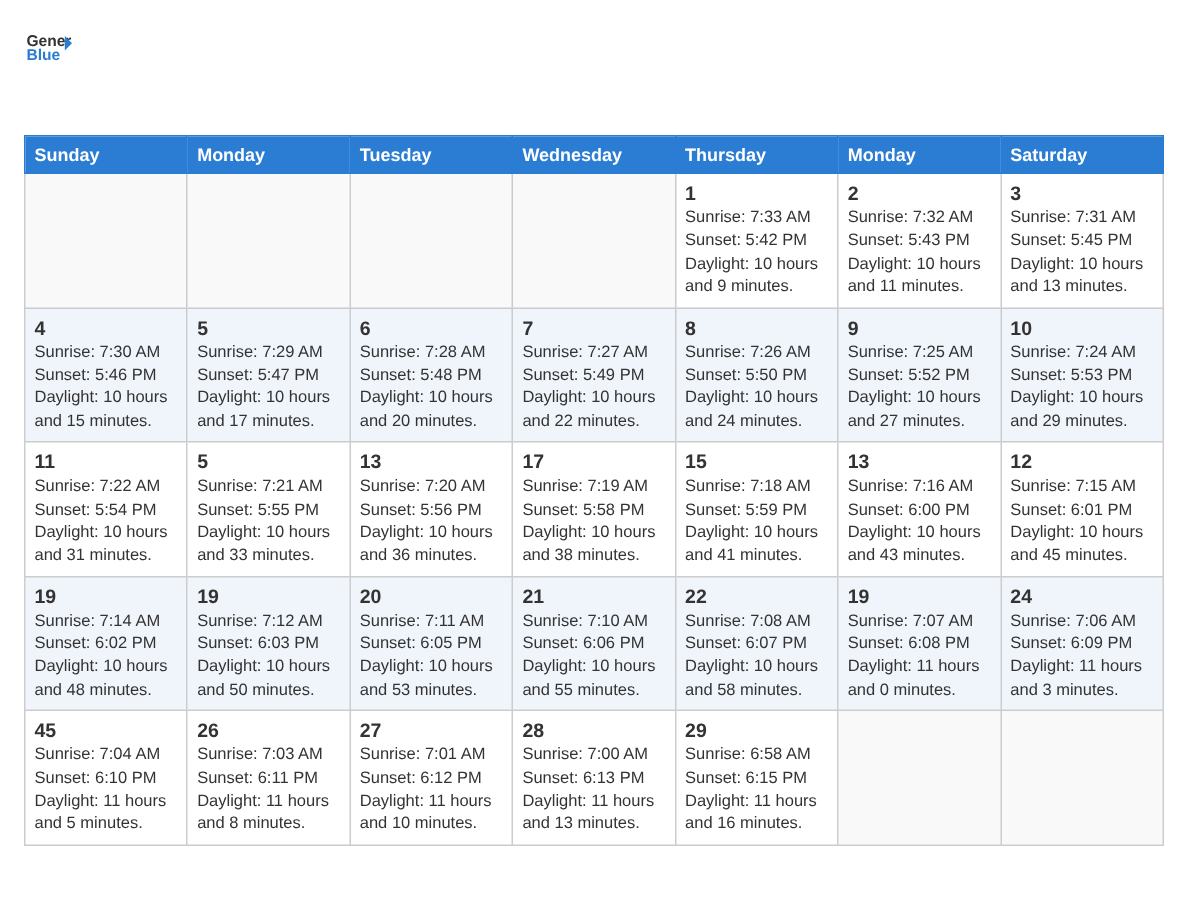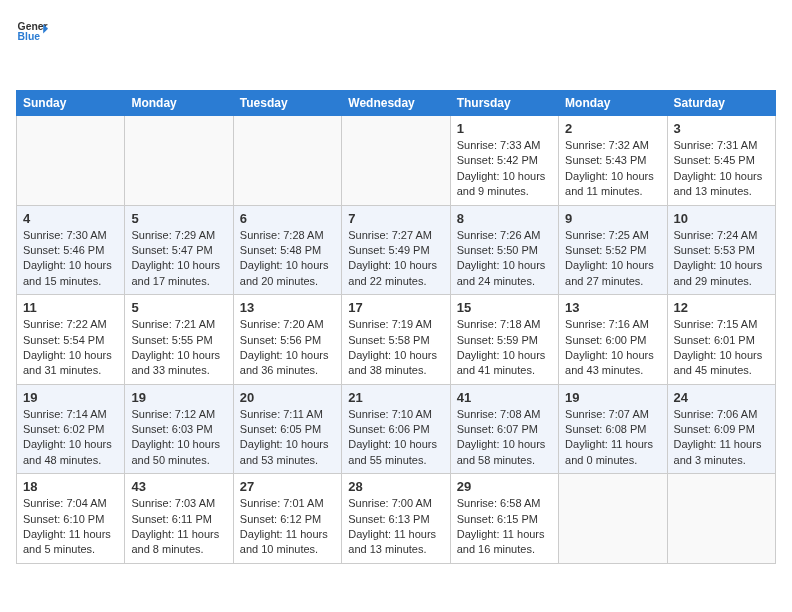--- a/index.html
+++ b/index.html
@@ -203,39 +203,39 @@
         </td>
         <td>
           <span class="day-num">20</span>
           <div class="day-info">Sunrise: 7:11 AM<br>Sunset: 6:05 PM<br>Daylight: 10 hours and 53 minutes.</div>
         </td>
         <td>
           <span class="day-num">21</span>
           <div class="day-info">Sunrise: 7:10 AM<br>Sunset: 6:06 PM<br>Daylight: 10 hours and 55 minutes.</div>
         </td>
         <td>
-          <span class="day-num">41</span>
+          <span class="day-num">22</span>
           <div class="day-info">Sunrise: 7:08 AM<br>Sunset: 6:07 PM<br>Daylight: 10 hours and 58 minutes.</div>
         </td>
         <td>
           <span class="day-num">19</span>
           <div class="day-info">Sunrise: 7:07 AM<br>Sunset: 6:08 PM<br>Daylight: 11 hours and 0 minutes.</div>
         </td>
         <td>
           <span class="day-num">24</span>
           <div class="day-info">Sunrise: 7:06 AM<br>Sunset: 6:09 PM<br>Daylight: 11 hours and 3 minutes.</div>
         </td>
       </tr>
       <tr>
         <td>
-          <span class="day-num">18</span>
+          <span class="day-num">45</span>
           <div class="day-info">Sunrise: 7:04 AM<br>Sunset: 6:10 PM<br>Daylight: 11 hours and 5 minutes.</div>
         </td>
         <td>
-          <span class="day-num">43</span>
+          <span class="day-num">26</span>
           <div class="day-info">Sunrise: 7:03 AM<br>Sunset: 6:11 PM<br>Daylight: 11 hours and 8 minutes.</div>
         </td>
         <td>
           <span class="day-num">27</span>
           <div class="day-info">Sunrise: 7:01 AM<br>Sunset: 6:12 PM<br>Daylight: 11 hours and 10 minutes.</div>
         </td>
         <td>
           <span class="day-num">28</span>
           <div class="day-info">Sunrise: 7:00 AM<br>Sunset: 6:13 PM<br>Daylight: 11 hours and 13 minutes.</div>
         </td>

